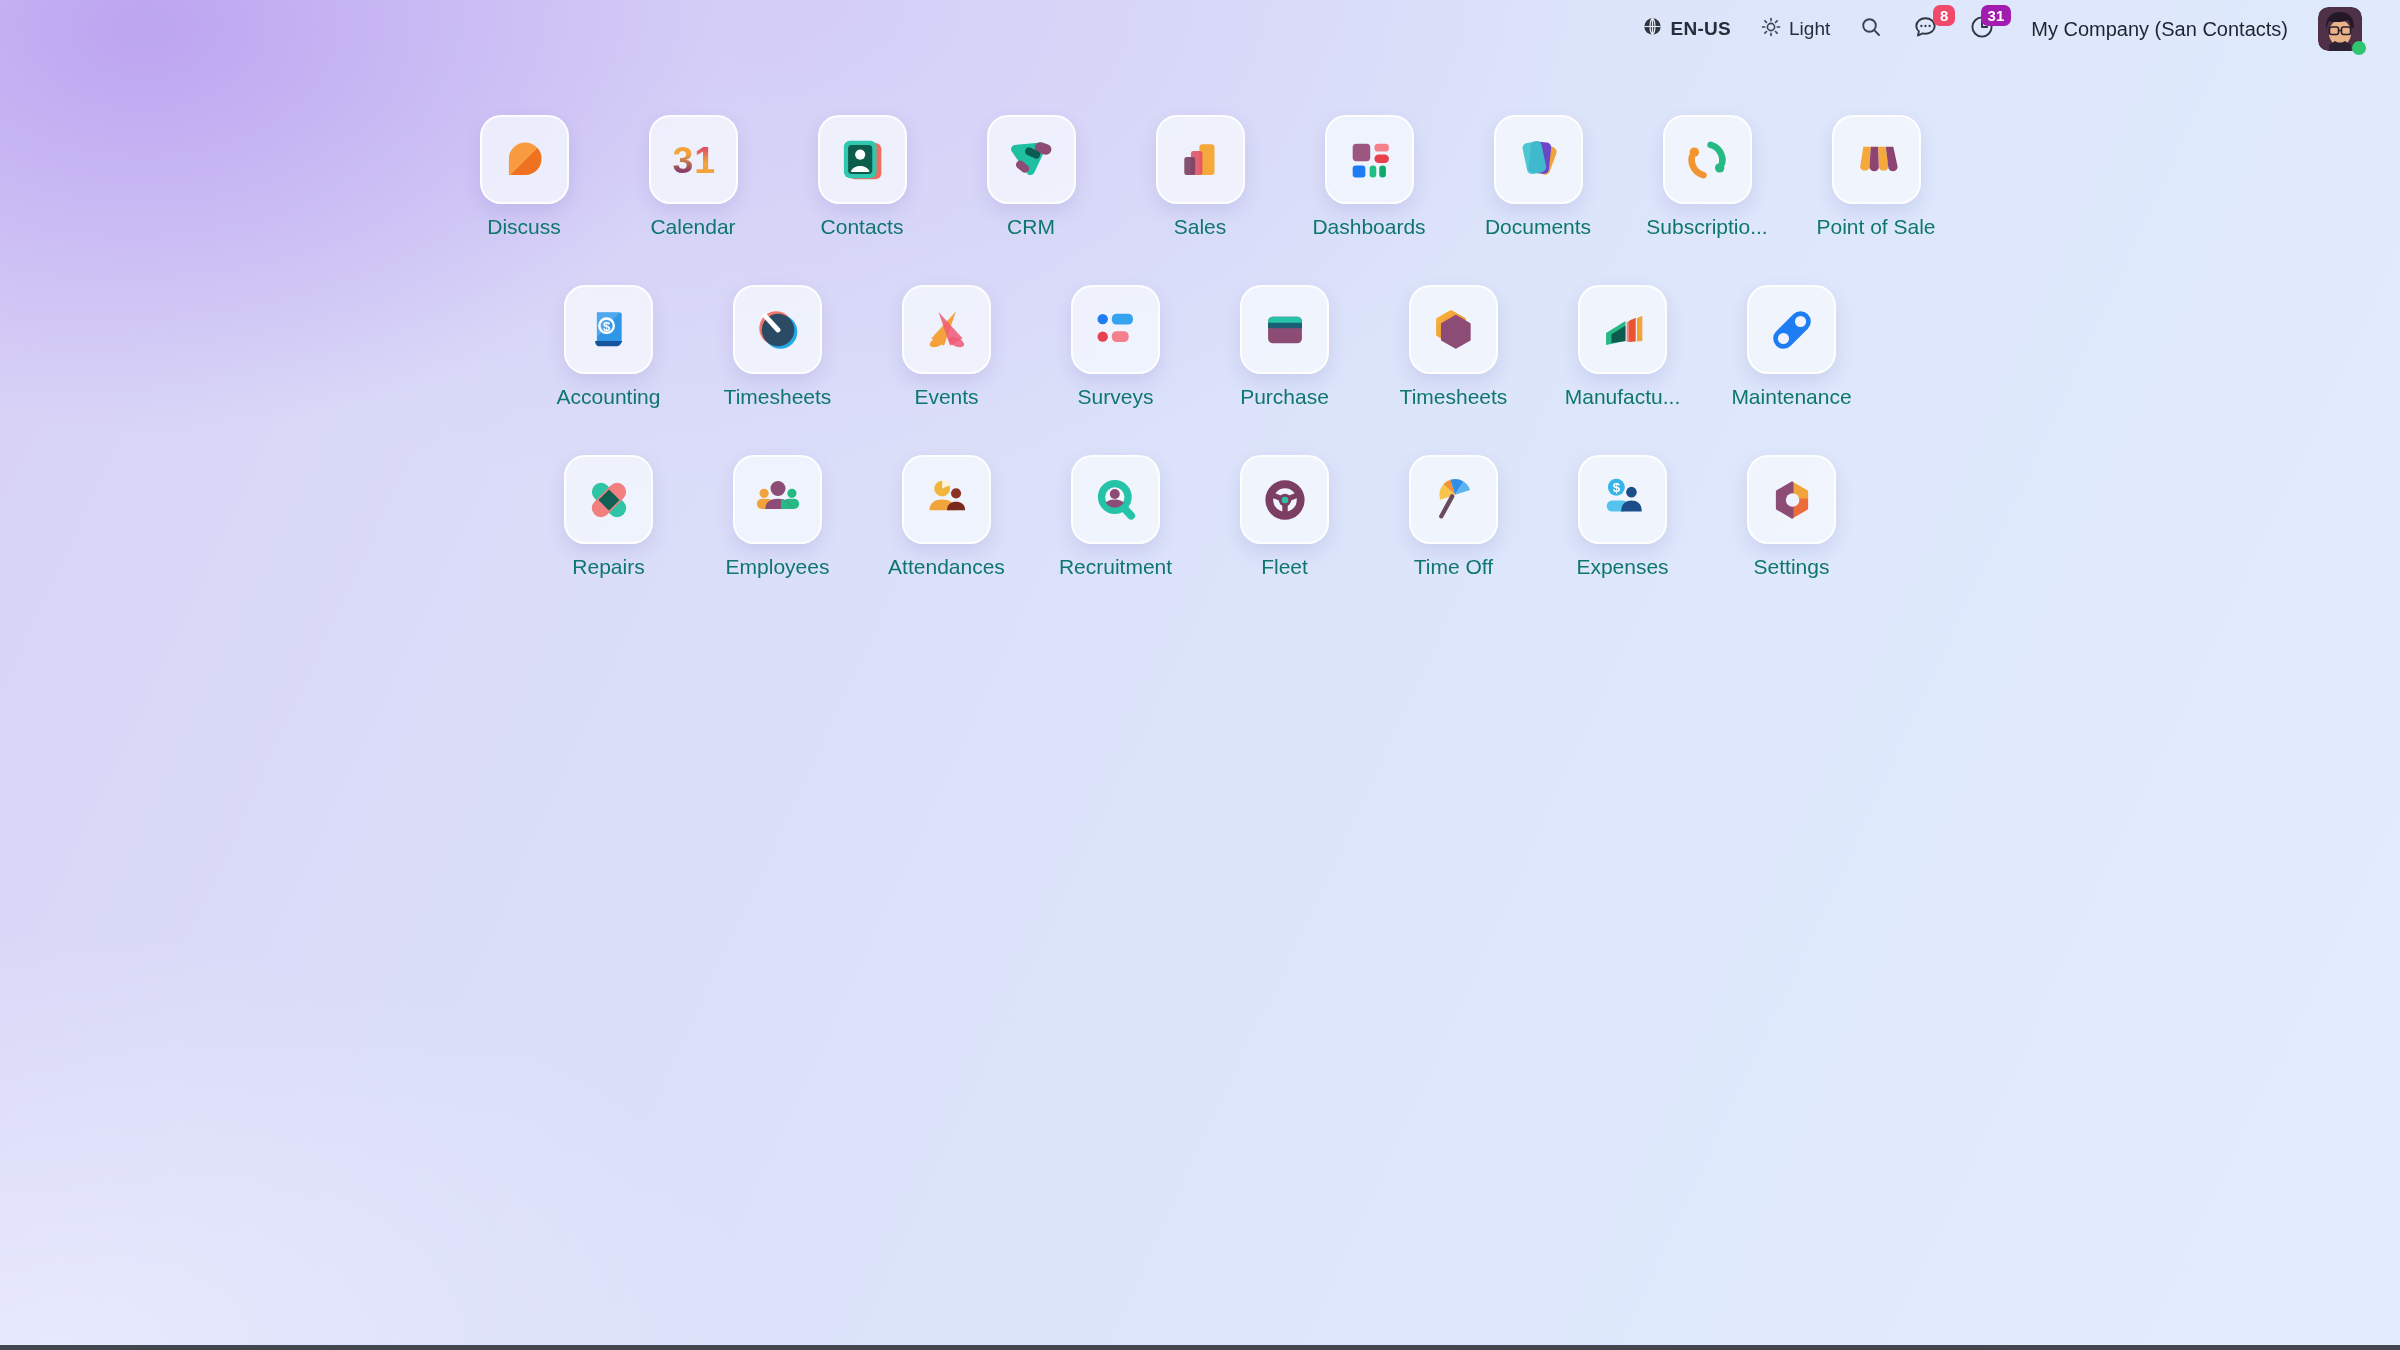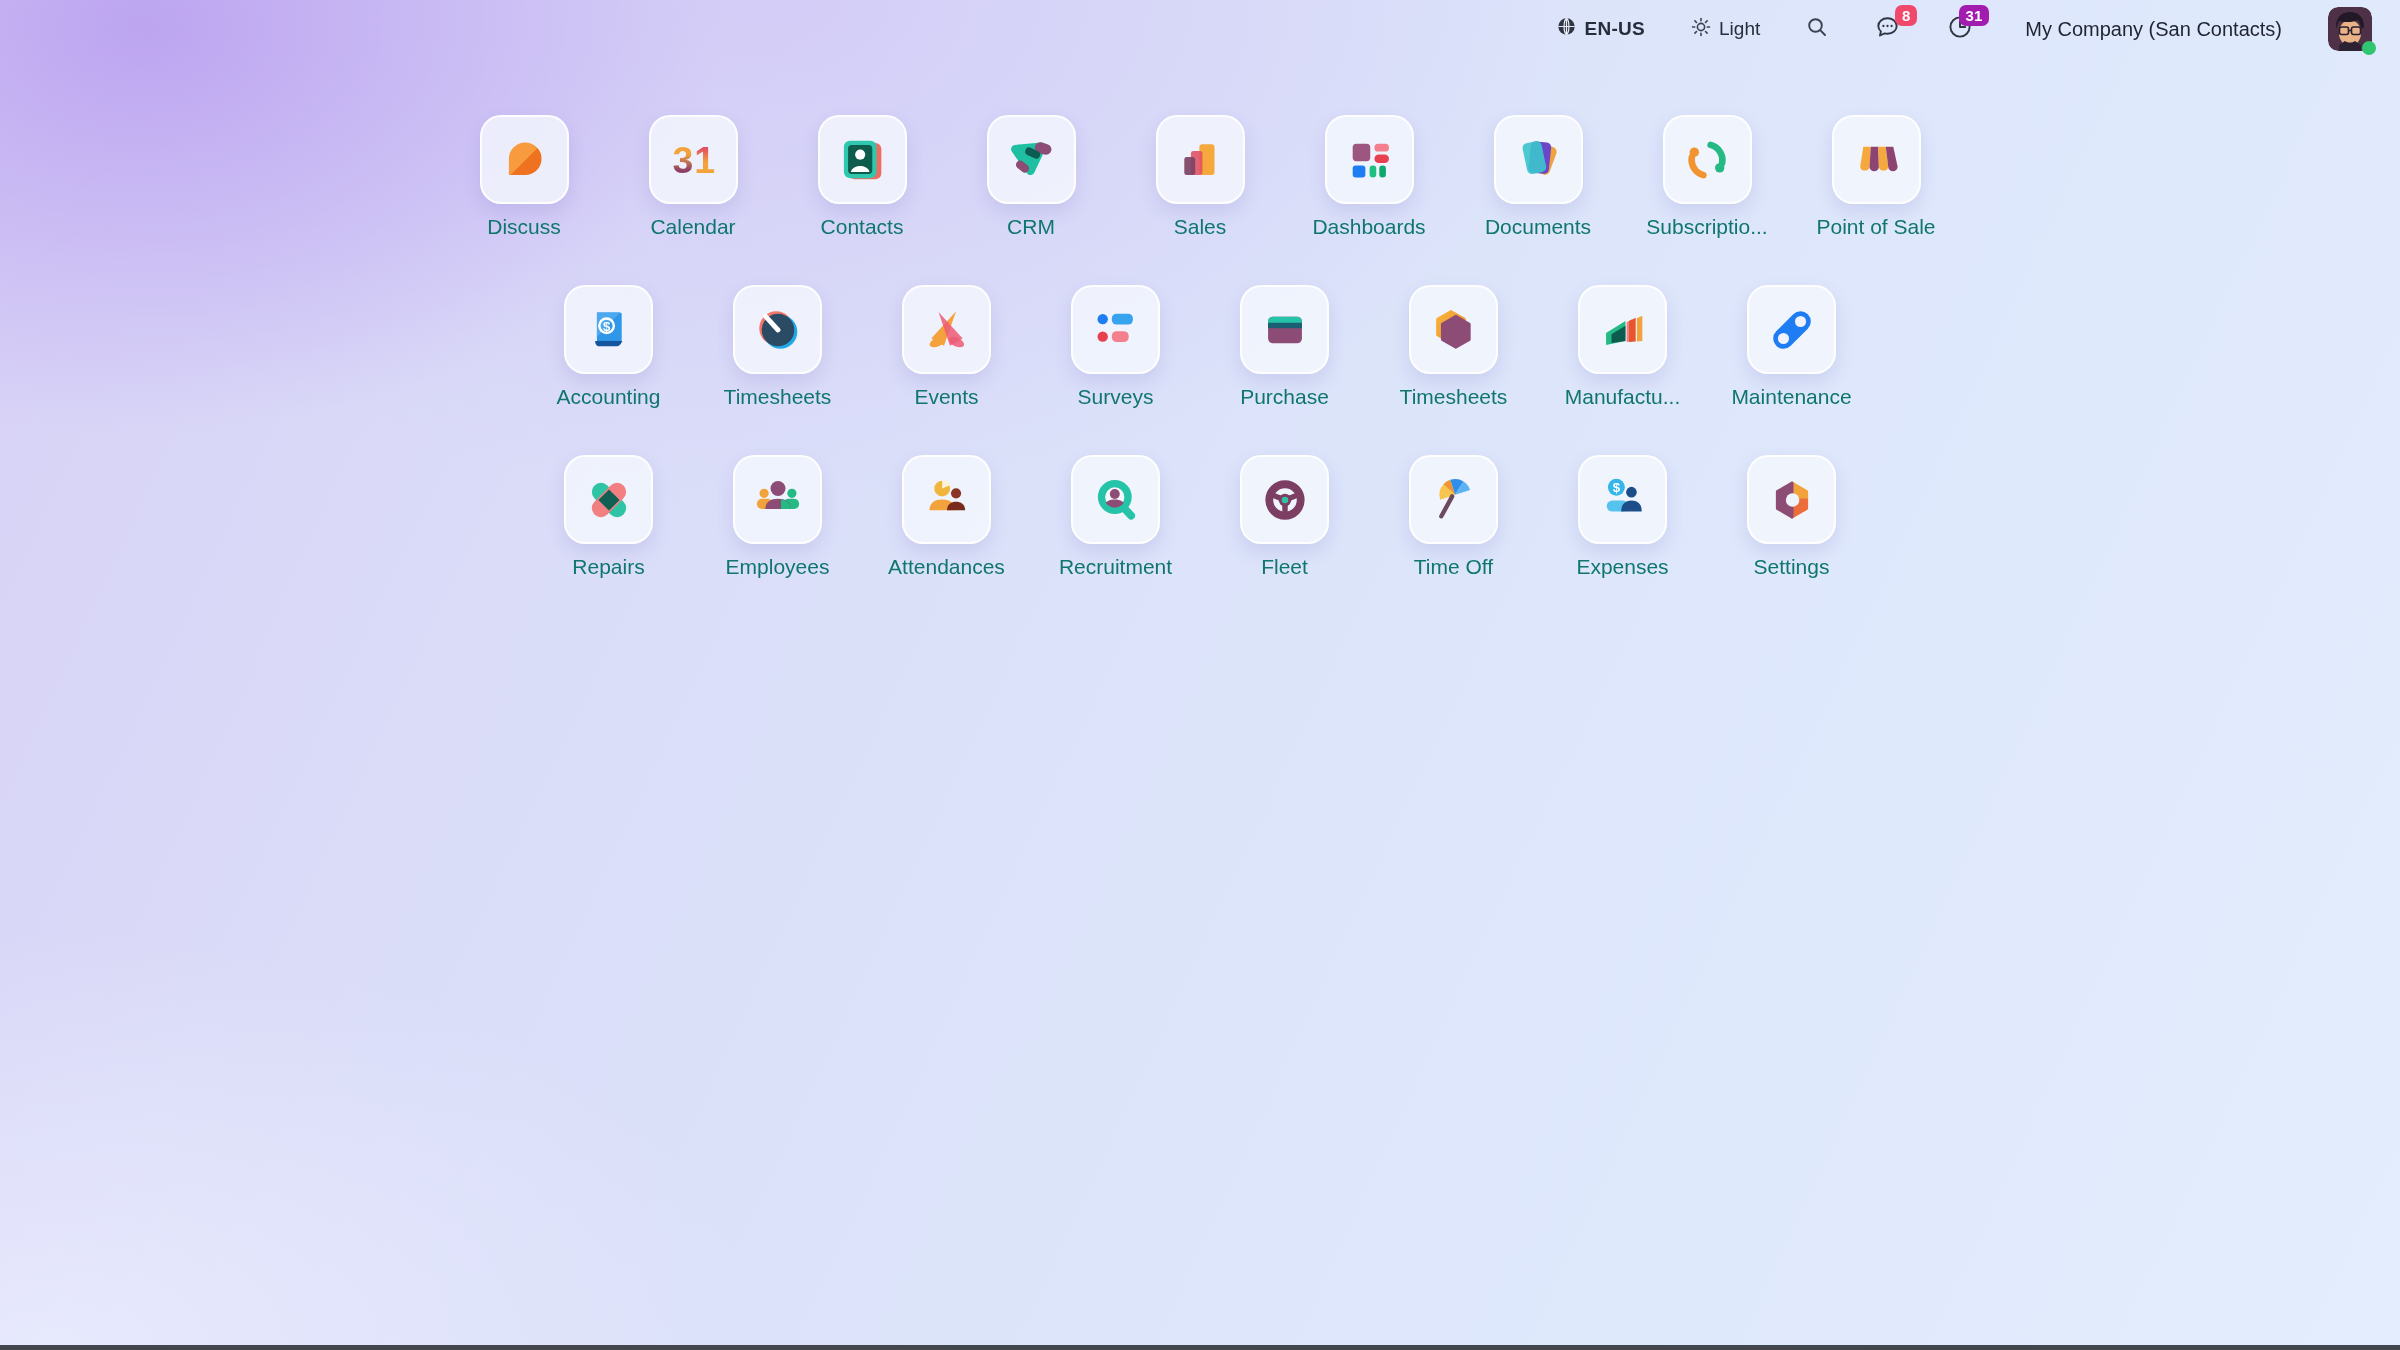--- a/index.html
+++ b/index.html
@@ -9,21 +9,21 @@
     background:
       radial-gradient(1000px 700px at 6% 2%, rgba(186,160,240,0.9), rgba(186,160,240,0) 58%),
       radial-gradient(1500px 900px at 32% 0%, rgba(206,192,246,0.55), rgba(206,192,246,0) 55%),
       radial-gradient(1200px 700px at 2% 100%, rgba(236,238,255,0.75), rgba(236,238,255,0) 60%),
       linear-gradient(115deg,#d7d0f6 0%,#dadcf8 25%,#dce4fa 52%,#dfe9fc 75%,#e4edfd 100%);
   }
   
   .topbar{
     position:absolute;top:0;left:0;right:0;height:58px;
     display:flex;align-items:center;justify-content:flex-end;
-    gap:46px;padding-right:28px;color:#272e3b;
+    gap:30px;padding-right:38px;color:#272e3b;
   }
   .tb-item{display:flex;align-items:center;gap:8px;font-size:19px;cursor:pointer;}
   .tb-item.lang{font-weight:bold;letter-spacing:.3px;}
   .iconbtn{position:relative;display:flex;align-items:center;justify-content:center;cursor:pointer;}
   .badge{
     position:absolute;top:-9px;right:-16px;
     background:#f1496c;color:#fff;font-size:15px;font-weight:bold;
     padding:1px 7px;border-radius:7px;line-height:19px;
   }
   .company{font-size:20px;color:#1f2430;margin-left:6px;cursor:pointer;white-space:nowrap;}

